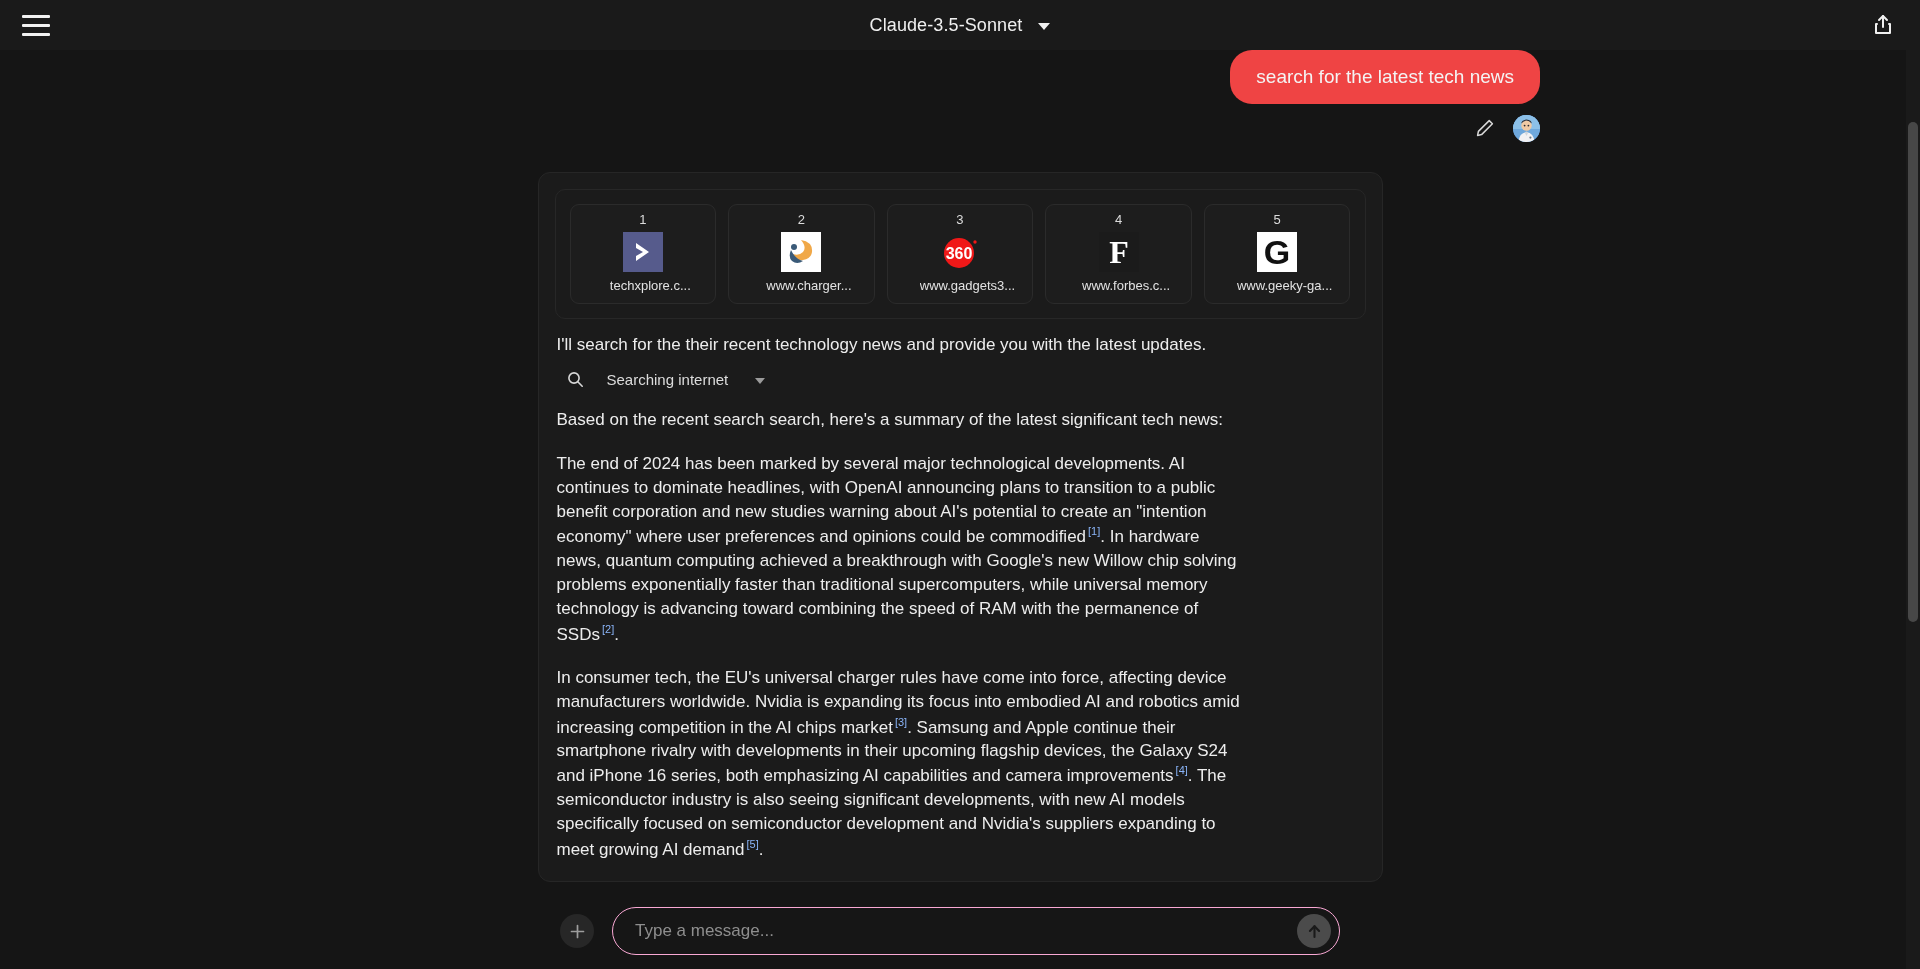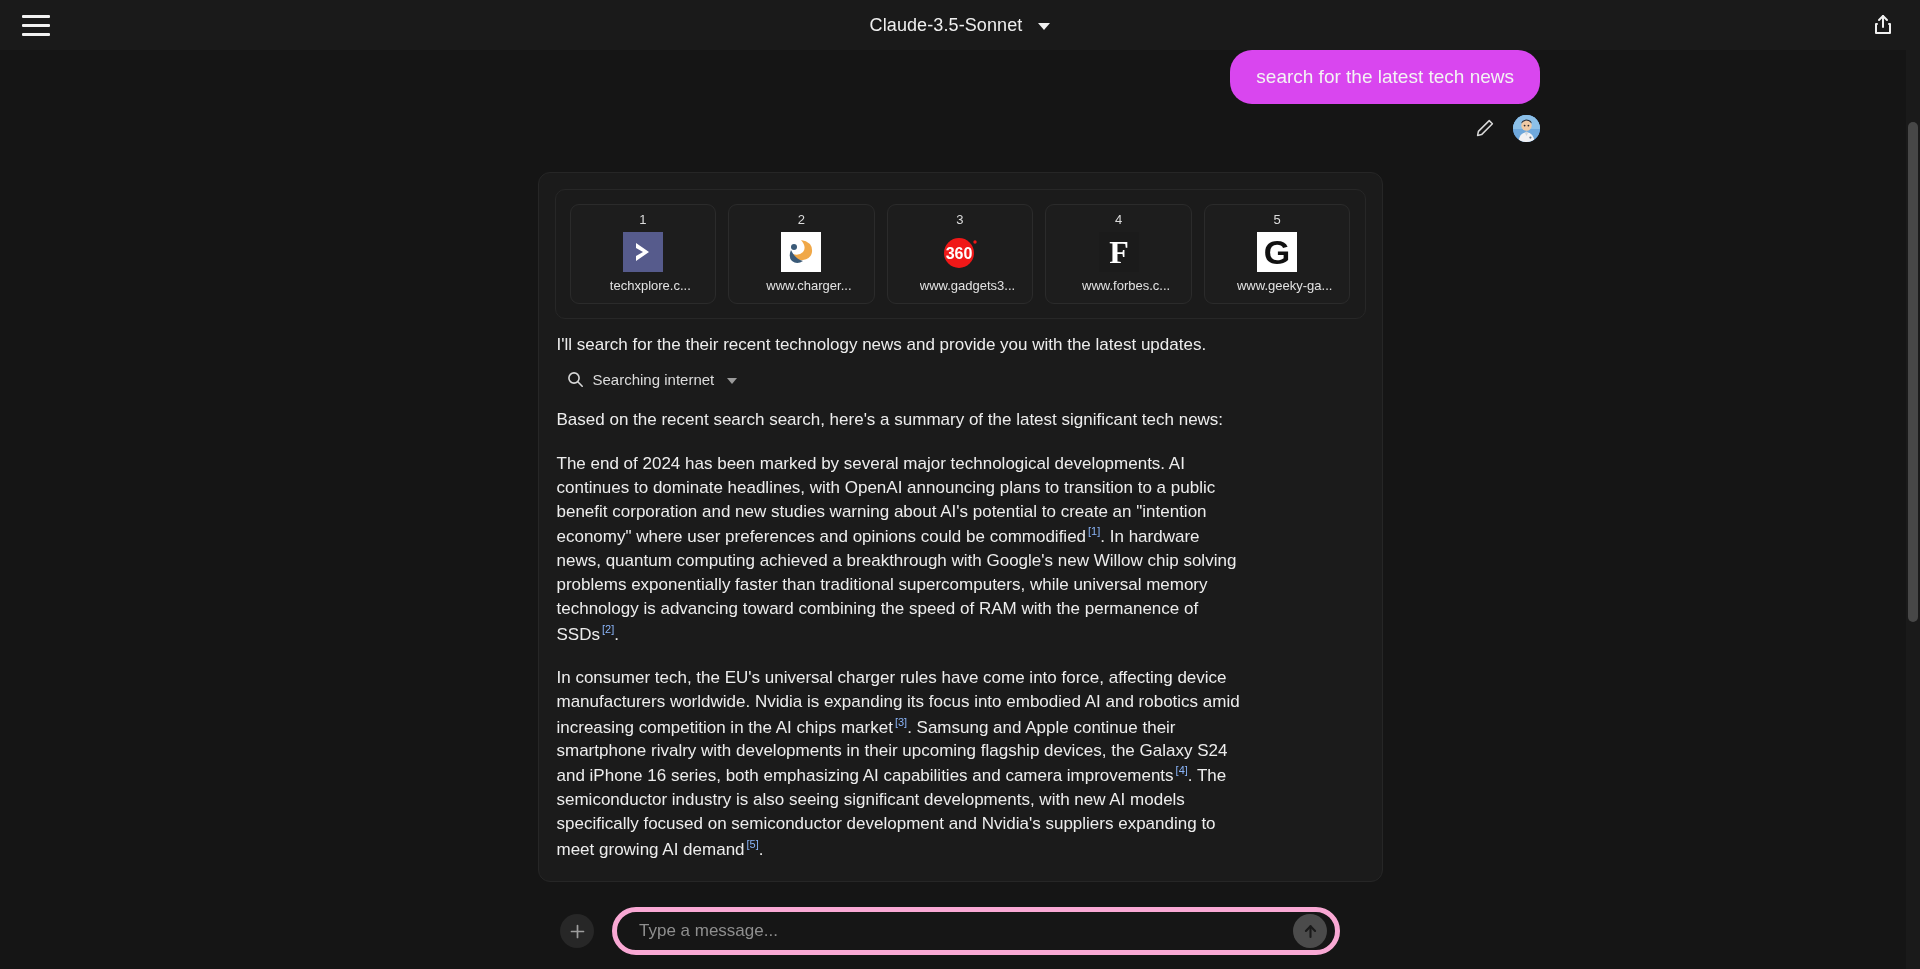--- a/index.html
+++ b/index.html
@@ -93,21 +93,21 @@
   }
 
   
   .user-row {
     display: flex;
     justify-content: flex-end;
     padding-right: 380px;
     padding-top: 0px;
   }
   .user-bubble {
-    background: #d946ef;
+    background: #ef4444;
     color: #f4f4f4;
     border-radius: 22px;
     padding: 15px 26px;
     font-size: 19px;
     line-height: 1.25;
     max-width: 640px;
   }
   .user-meta {
     display: flex;
     justify-content: flex-end;
@@ -196,21 +196,21 @@
     font-size: 11px;
     vertical-align: super;
     color: #8ab4f8;
     cursor: pointer;
     margin-left: 2px;
   }
 
   .tool-chip {
     display: inline-flex;
     align-items: center;
-    gap: 9px;
+    gap: 23px;
     font-size: 15px;
     color: #dcdcdc;
     margin: 0 0 20px 10px;
     cursor: pointer;
   }
   .tool-chip .chev {
     width: 0; height: 0;
     border-left: 5px solid transparent;
     border-right: 5px solid transparent;
     border-top: 6px solid #9b9b9b;
@@ -246,21 +246,21 @@
     color: #9d9d9d;
     font-size: 22px;
     line-height: 1;
     cursor: pointer;
     flex: 0 0 34px;
     margin-left: -20px;
   }
   .input-shell {
     width: 728px;
     height: 48px;
-    border: 5px solid #f9a8d4;
+    border: 1px solid #f9a8d4;
     border-radius: 26px;
     background: #161616;
     display: flex;
     align-items: center;
     padding: 0 8px 0 22px;
   }
   .msg-input {
     flex: 1 1 auto;
     background: transparent;
     border: none;

